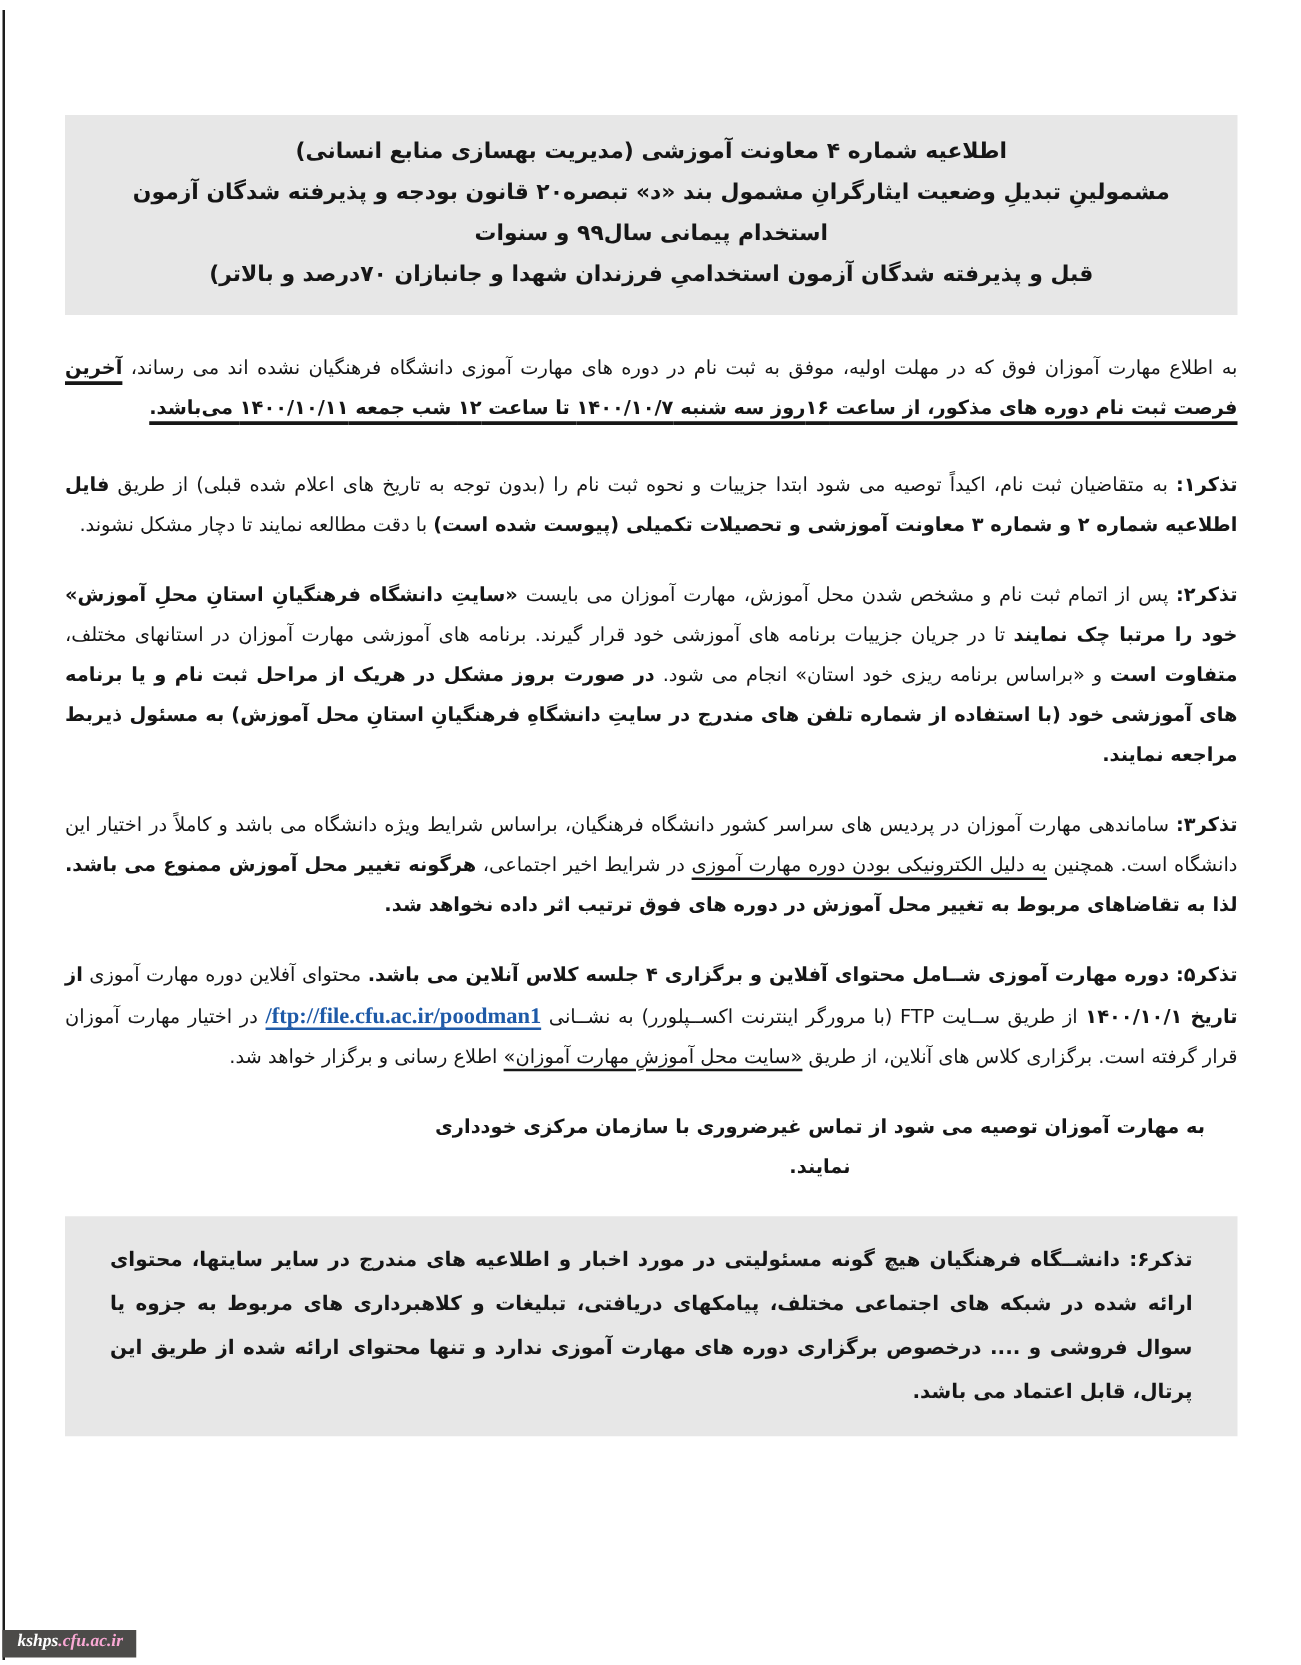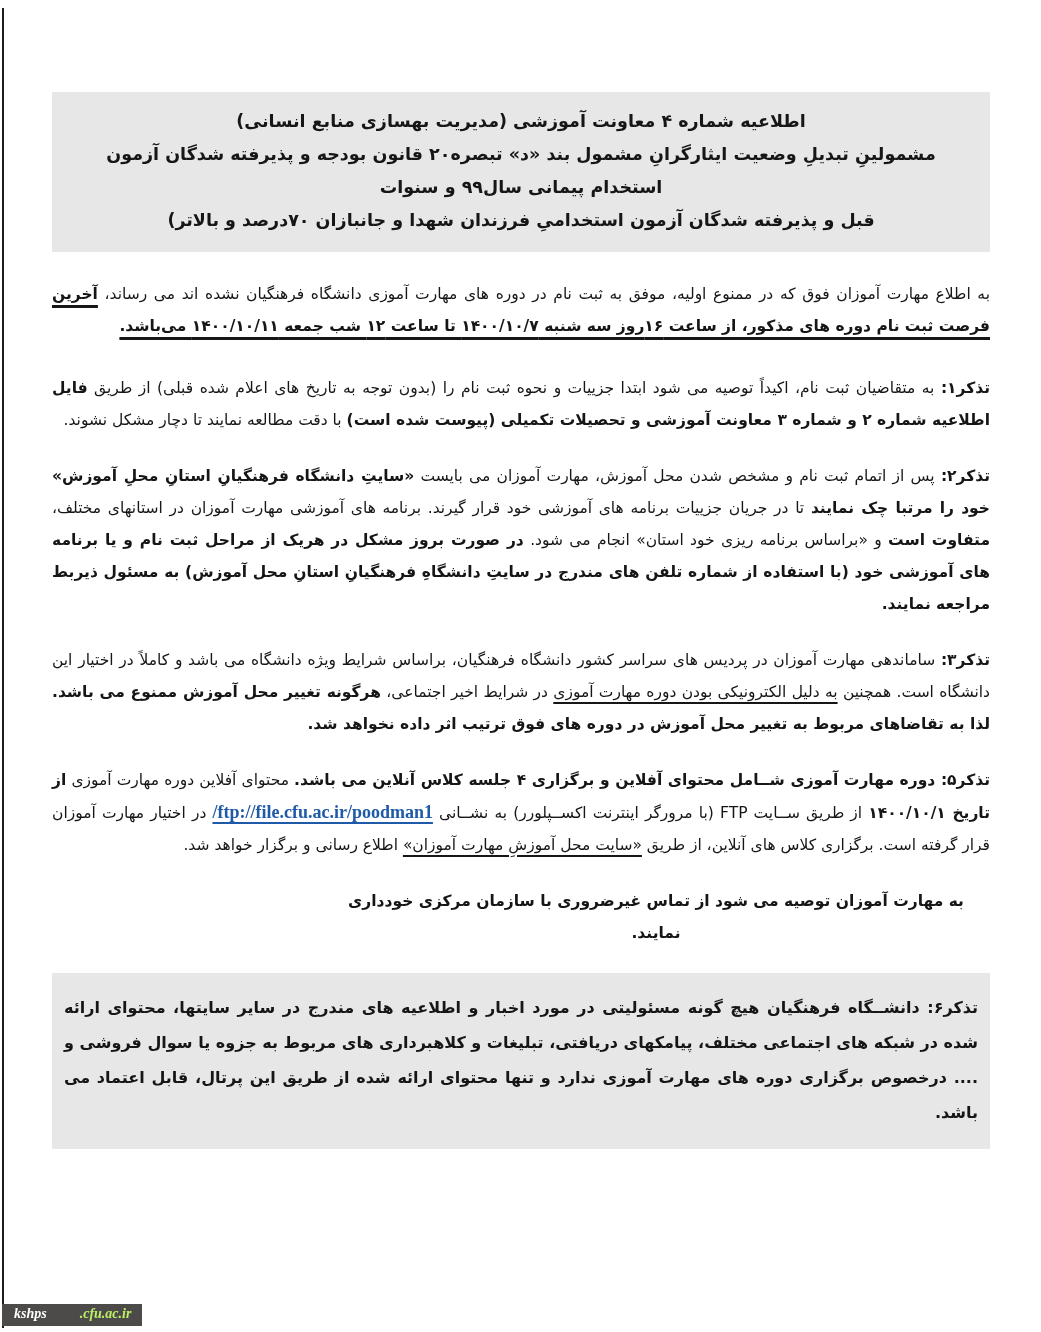--- a/index.html
+++ b/index.html
@@ -59,52 +59,52 @@
     text-align:center;
     padding-left:270px;
     margin-top:2px;
   }
   .notice6-box {
     background:#e7e7e7;
     font-weight:bold;
     font-size:16px;
     line-height:35px;
     text-align:justify;
-    padding:17px 12px 19px;
+    padding:17px 36px 19px;
     margin-top:6px;
   }
   .site-badge {
     position:absolute;
     left:2px; bottom:6px;
     background:#4c4b49;
     color:#ffffff;
     padding:1px 11px 3px 12px;
     font-family:"Liberation Serif", serif;
     font-style:italic;
     font-weight:bold;
     font-size:14px;
     direction:ltr;
     line-height:18px;
   }
-  .badge-orange { color:#bef264;margin-left:33px; }
+  .badge-orange { color:#f9a8d4; }
 </style>
 </head>
 <body>
 
 <div class="page-left-border"></div>
 
 <div class="doc">
 
   <div class="header-box">
     <div>اطلاعیه شماره ۴ معاونت آموزشی  (مدیریت بهسازی منابع انسانی)</div>
     <div>مشمولینِ تبدیلِ وضعیت ایثارگرانِ مشمول بند «د» تبصره۲۰ قانون بودجه و پذیرفته شدگان آزمون استخدام پیمانی سال۹۹ و سنوات</div>
     <div>قبل و پذیرفته شدگان آزمون استخدامیِ فرزندان شهدا و جانبازان ۷۰درصد و بالاتر)</div>
   </div>
 
-  <p class="para first"><span>به اطلاع مهارت آموزان فوق که در ممنوع اولیه، موفق به ثبت نام در دوره های مهارت آموزی دانشگاه فرهنگیان نشده اند می رساند، </span><span class="bu">آخرین فرصت ثبت نام دوره های مذکور، از ساعت ۱۶روز سه شنبه ۱۴۰۰/۱۰/۷ تا ساعت ۱۲ شب جمعه ۱۴۰۰/۱۰/۱۱ می‌باشد.</span></p>
+  <p class="para first"><span>به اطلاع مهارت آموزان فوق که در مهلت اولیه، موفق به ثبت نام در دوره های مهارت آموزی دانشگاه فرهنگیان نشده اند می رساند، </span><span class="bu">آخرین فرصت ثبت نام دوره های مذکور، از ساعت ۱۶روز سه شنبه ۱۴۰۰/۱۰/۷ تا ساعت ۱۲ شب جمعه ۱۴۰۰/۱۰/۱۱ می‌باشد.</span></p>
 
   <p class="para"><span class="b">تذکر۱:</span><span> به متقاضیان ثبت نام، اکیداً توصیه می شود ابتدا جزییات و نحوه ثبت نام را (بدون توجه به تاریخ های اعلام شده قبلی) از طریق </span><span class="b">فایل اطلاعیه شماره ۲  و شماره ۳ معاونت آموزشی و  تحصیلات تکمیلی (پیوست شده است)</span><span> با دقت مطالعه نمایند تا دچار مشکل نشوند.</span></p>
 
   <p class="para"><span class="b">تذکر۲:</span><span> پس از اتمام ثبت نام و مشخص شدن محل آموزش، مهارت آموزان می بایست </span><span class="b">«سایتِ دانشگاه فرهنگیانِ استانِ محلِ آموزش» خود را مرتبا چک نمایند</span><span> تا در جریان جزییات برنامه های آموزشی خود قرار گیرند. برنامه های آموزشی مهارت آموزان در استانهای مختلف، </span><span class="b">متفاوت است</span><span> و «براساس برنامه ریزی خود استان» انجام می شود. </span><span class="b">در صورت بروز مشکل در هریک از مراحل ثبت نام و یا برنامه های آموزشی خود (با استفاده از شماره تلفن های مندرج در سایتِ دانشگاهِ فرهنگیانِ استانِ محل آموزش) به مسئول ذیربط مراجعه نمایند.</span></p>
 
   <p class="para"><span class="b">تذکر۳:</span><span> ساماندهی مهارت آموزان در پردیس های سراسر کشور دانشگاه فرهنگیان، براساس شرایط ویژه دانشگاه می باشد و کاملاً در اختیار این دانشگاه است. همچنین </span><span class="u">به دلیل الکترونیکی بودن دوره مهارت آموزی</span><span> در شرایط اخیر اجتماعی، </span><span class="b">هرگونه تغییر محل آموزش ممنوع می باشد. لذا به تقاضاهای مربوط به تغییر محل آموزش در دوره های فوق ترتیب اثر داده نخواهد شد.</span></p>
 
 
   <p class="para"><span class="b">تذکر۵: دوره مهارت آموزی شــامل محتوای آفلاین و برگزاری ۴ جلسه کلاس آنلاین می باشد.</span><span>  محتوای آفلاین دوره مهارت آموزی </span><span class="b">از تاریخ ۱۴۰۰/۱۰/۱</span><span> از طریق ســایت FTP (با مرورگر اینترنت اکســپلورر) به نشــانی  </span><span class="ftp-link">/ftp://file.cfu.ac.ir/poodman1</span><span>  در اختیار مهارت آموزان قرار گرفته است. برگزاری کلاس های آنلاین، از طریق </span><span class="u">«سایت محل آموزشِ مهارت آموزان»</span><span> اطلاع رسانی و برگزار خواهد شد.</span></p>
 

